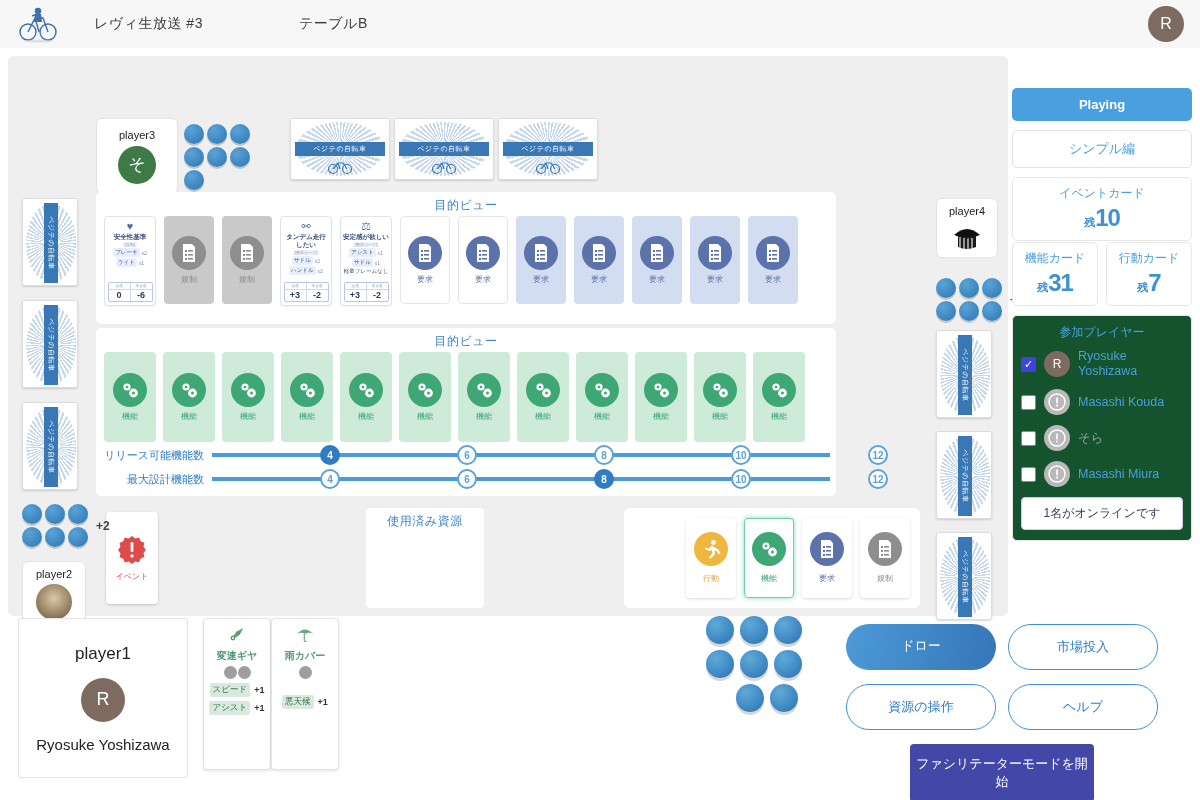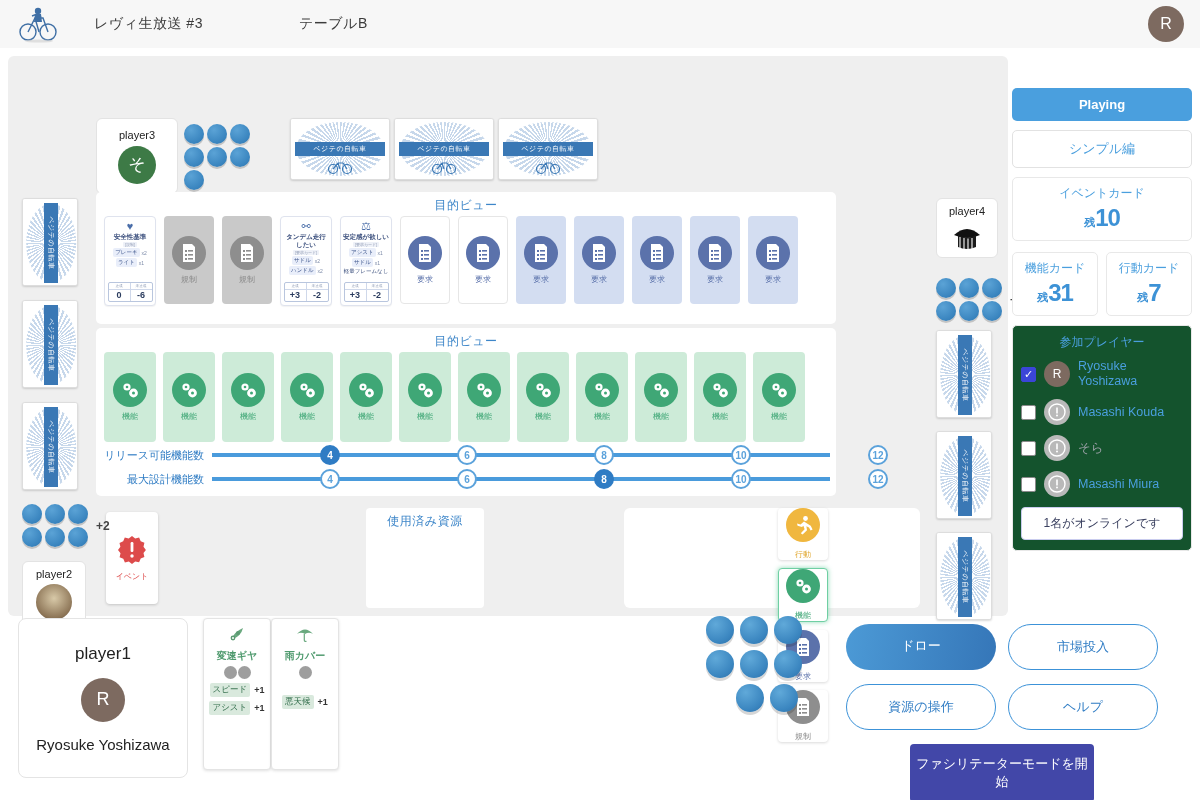--- a/index.html
+++ b/index.html
@@ -139,36 +139,36 @@
   .event-card {
     position: absolute; left: 98px; top: 456px; width: 52px; height: 92px; background: #fff;
     border-radius: 4px; box-shadow: 0 1px 3px rgba(0,0,0,.18);
     display:flex; flex-direction:column; align-items:center; justify-content:center; gap:6px;
   }
   .used-res {
     position: absolute; left: 358px; top: 452px; width: 118px; height: 100px; background: #fff; border-radius: 4px;
   }
   .deck-area {
     position: absolute; left: 616px; top: 452px; width: 296px; height: 100px; background: #fff; border-radius: 6px;
-    display: flex; align-items: center; gap: 8px; padding-left: 62px; flex-direction: column;
+    display: flex; align-items: center; gap: 8px; padding-left: 62px;
   }
   .deck-card {
     width: 50px; height: 80px; background: #fff; border-radius: 4px; box-shadow: 0 1px 3px rgba(0,0,0,.15);
     display:flex; flex-direction:column; align-items:center; justify-content:center; gap:7px;
   }
   .deck-card.sel { border: 1.5px solid #6fcfa3; box-shadow: 0 0 5px rgba(111,207,163,.8); }
 
   
   .sbtn {
     width: 180px; border-radius: 5px; font-size: 13px; text-align: center;
     padding: 9px 0; margin-bottom: 9px;
   }
   .sbtn.playing { background: #4a9fde; color: #fff; font-weight: bold; margin-top: 32px; }
   .sbtn.simple { background: #fff; border: 1px solid #e2e2e2; color: #4a9fde; }
-  .scard { background: #fff; border: 1px solid #e8e8e8; border-radius: 5px; text-align: center; padding: 7px 0 8px; margin-bottom: 11px; }
+  .scard { background: #fff; border: 1px solid #e8e8e8; border-radius: 5px; text-align: center; padding: 7px 0 8px; margin-bottom: 1px; }
   .scard-t { font-size: 12px; color: #4a9fde; }
   .scard-v { color: #3d92d6; font-weight: bold; margin-top: 2px; }
   .scard-v .small { font-size: 11px; font-weight: bold; }
   .scard-v .big { font-size: 24px; letter-spacing: -1px; }
   .two-col { display: flex; gap: 8px; }
   .two-col .scard { width: 86px; margin-bottom: 9px; }
   .players-card { background: #14532d; border: 1px solid #e8e8e8; border-radius: 5px; padding: 8px 8px 10px; }
   .players-title { text-align: center; font-size: 12px; color: #4a9fde; margin-bottom: 8px; }
   .prow { display: flex; align-items: center; gap: 8px; margin-bottom: 10px; }
   .cbox { width: 15px; height: 15px; border: 1.5px solid #8a8a8a; border-radius: 2px; background: #fff; flex: none; }
@@ -180,21 +180,21 @@
   .pname { font-size: 12.5px; color: #4a9fde; line-height: 15px; }
   .pname.dim { color: #9aa0a6; }
   .online-btn {
     width: 100%; border: 1px solid #c9ccee; border-radius: 4px; background: #fff;
     color: #3b4160; font-size: 12px; text-align: center; padding: 7px 0;
   }
 
   
   .self-card {
     position: absolute; left: 18px; top: 570px; width: 170px; height: 160px; background: #fff;
-    border: 1px solid #e4e4e4; border-radius: 8px;
+    border: 1px solid #e4e4e4; border-radius: 2px;
     display:flex; flex-direction:column; align-items:center; justify-content:center; gap: 14px;
   }
   .self-name { font-size: 17px; color: #222; }
   .self-av { width: 44px; height: 44px; border-radius: 50%; background: #7d6a60; color:#fff; display:flex; align-items:center; justify-content:center; font-size: 18px; }
   .self-full { font-size: 15px; color: #222; }
 
   .hand { position: absolute; left: 203px; top: 570px; height: 158px; display: flex; align-items: flex-start; }
   .hcard {
     width: 68px; height: 152px; background: #fff; border: 1px solid #e4e4e4; border-radius: 4px;
     padding: 6px 4px; display: flex; flex-direction: column; align-items: center; gap: 4px;

